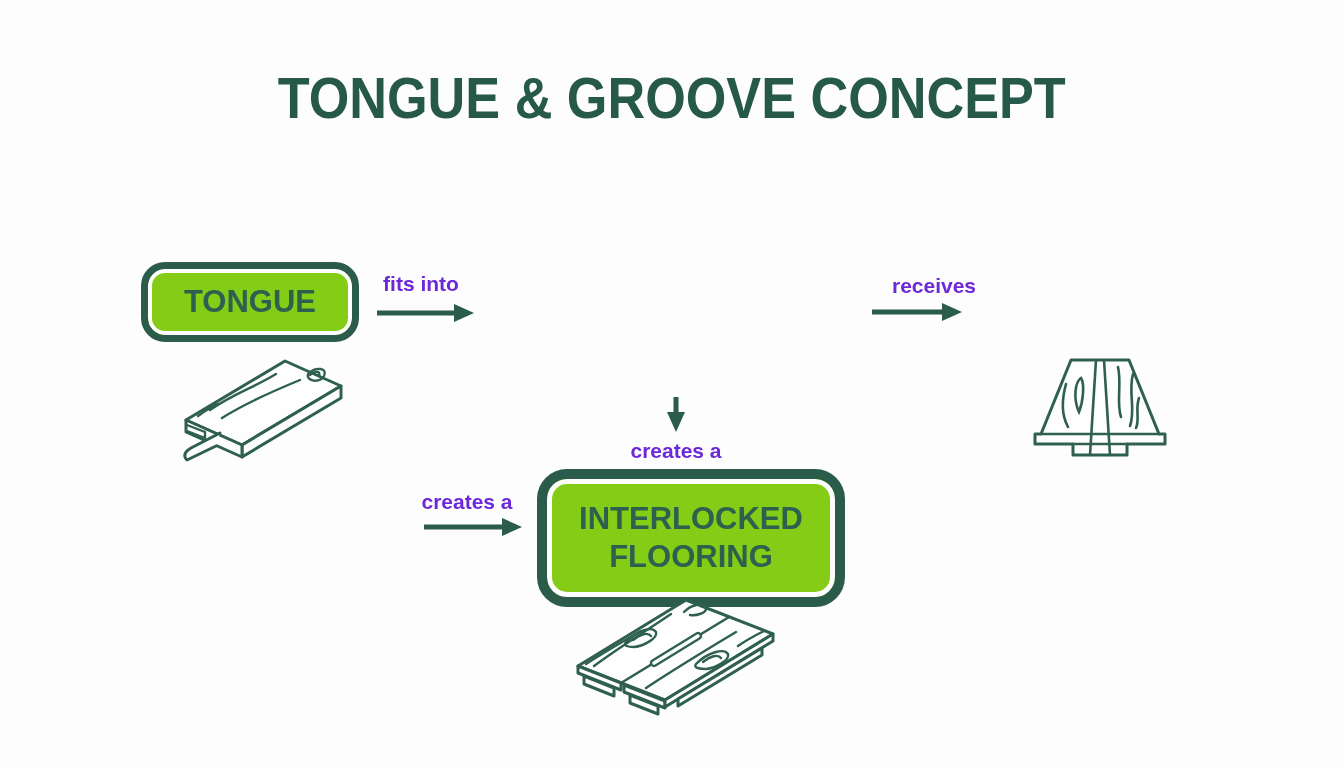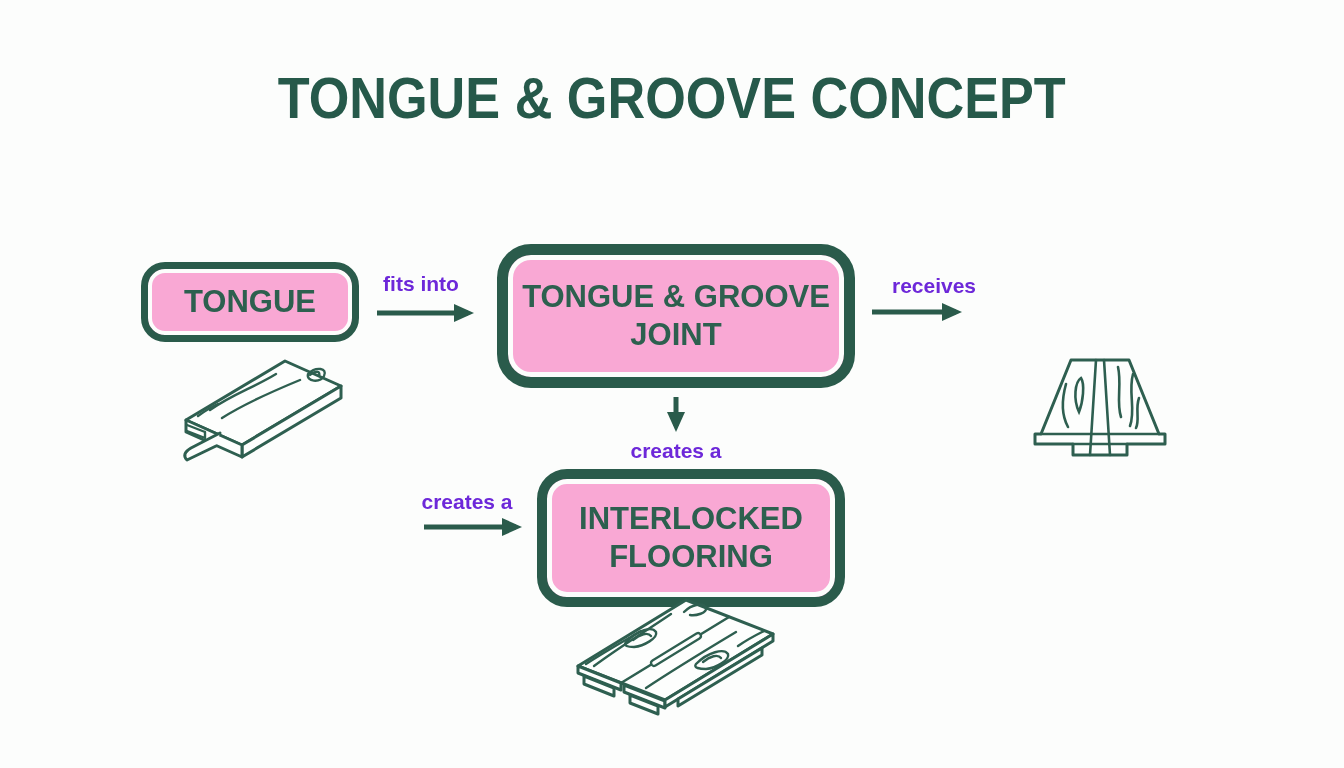--- a/index.html
+++ b/index.html
@@ -10,21 +10,21 @@
     color:#2a5b4b;
   }
   .title-wrap{position:absolute;top:64px;left:0;right:0;text-align:center;}
   .title{
     display:inline-block;font-size:58px;font-weight:bold;color:#26594a;
     letter-spacing:0px;transform:scaleX(0.9);transform-origin:center;
     white-space:nowrap;
   }
   .node{
     position:absolute;display:flex;align-items:center;justify-content:center;
-    background:#f9a8d4;border:7px solid #2a5b4b;border-radius:24px;
+    background:#84cc16;border:7px solid #2a5b4b;border-radius:24px;
     box-shadow:inset 0 0 0 4px #fcfdfc;
     text-align:center;font-weight:bold;color:#2d604f;font-size:31px;line-height:1.22;
   }
   .node-tongue{left:141px;top:262px;width:204px;height:66px;}
   .node-joint{
     left:497px;top:244px;width:336px;height:122px;
     border-width:11px;border-radius:34px;box-shadow:inset 0 0 0 5px #fcfdfc;
   }
   .node-groove{left:986px;top:262px;width:207px;height:66px;}
   .node-flooring{
@@ -62,23 +62,20 @@
     <line x1="377" y1="313" x2="468" y2="313" stroke="#2a5b4b" stroke-width="5" marker-end="url(#ah)"></line>
     <line x1="872" y1="312" x2="956" y2="312" stroke="#2a5b4b" stroke-width="5" marker-end="url(#ah)"></line>
     <line x1="676" y1="397" x2="676" y2="426" stroke="#2a5b4b" stroke-width="5" marker-end="url(#ah)"></line>
     <line x1="424" y1="527" x2="516" y2="527" stroke="#2a5b4b" stroke-width="5" marker-end="url(#ah)"></line>
   </svg>
 
   <div class="node node-tongue">
     <span>TONGUE</span>
   </div>
 
-  <div class="node node-joint">
-    <span>TONGUE &amp; GROOVE JOINT</span>
-  </div>
 
 
   <div class="node node-flooring">
     <span>INTERLOCKED FLOORING</span>
   </div>
 
   <div class="edge-label lbl-fits">fits into</div>
   <div class="edge-label lbl-receives">receives</div>
   <div class="edge-label lbl-creates-down">creates a</div>
   <div class="edge-label lbl-creates-left">creates a</div>

